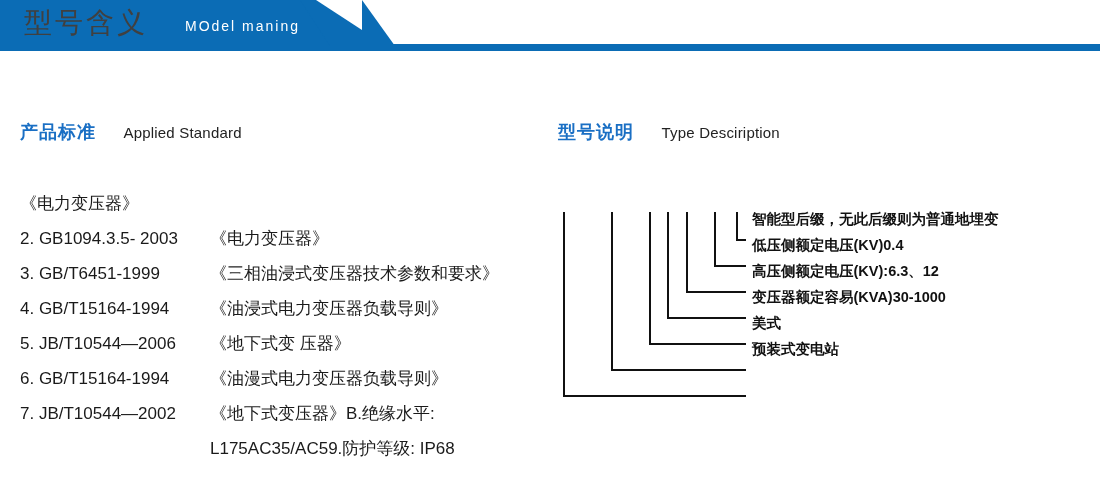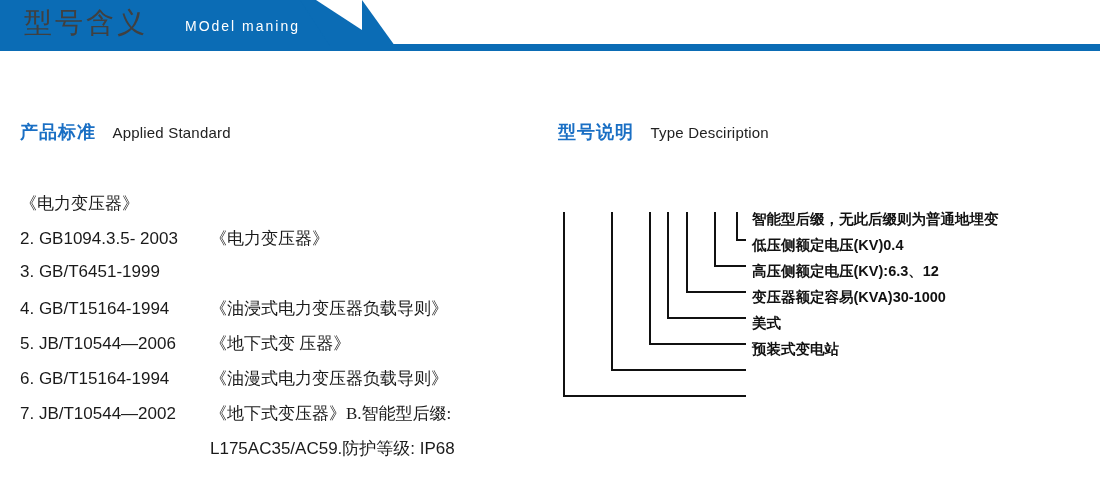--- a/index.html
+++ b/index.html
@@ -43,35 +43,35 @@
     line-height:16px;
   }
 
   
   .sec-head{position:absolute;white-space:nowrap;}
   .sec-cn{
     font-size:18px;font-weight:bold;color:#1a6fc4;
     letter-spacing:1px;
   }
   .sec-en{
-    font-size:15px;color:#222222;margin-left:12px;
+    font-size:15px;color:#222222;margin-left:23px;
     letter-spacing:0.2px;
   }
   #head-left{left:20px;top:120px;}
   #head-right{left:558px;top:120px;}
 
   
   .std-list{position:absolute;left:20px;top:192px;width:530px;}
   .std-row{
     display:flex;align-items:baseline;
     height:35px;font-size:17px;color:#1a1a1a;
     white-space:nowrap;
   }
   .std-code{width:190px;flex:0 0 190px;}
-  .std-name{flex:1 1 auto;font-family:Liberation Serif, serif;}
+  .std-name{flex:1 1 auto;}
   .std-cont{
     height:35px;font-size:17px;color:#1a1a1a;
     padding-left:190px;white-space:nowrap;
   }
 
   
   .diagram{position:absolute;left:550px;top:190px;width:540px;height:250px;}
   .code-row{
     position:absolute;left:5px;top:0;height:24px;
     display:flex;align-items:center;
@@ -120,36 +120,37 @@
 <div class="std-list" id="standards-list">
     <div class="std-row">
       <span class="std-name">《电力变压器》</span>
     </div>
     <div class="std-row">
       <span class="std-code">2. GB1094.3.5- 2003</span>
       <span class="std-name">《电力变压器》</span>
     </div>
     <div class="std-row">
       <span class="std-code">3. GB/T6451-1999</span>
+      <span class="std-name">《三相油浸式变压器技术参数和要求》</span>
     </div>
     <div class="std-row">
       <span class="std-code">4. GB/T15164-1994</span>
       <span class="std-name">《油浸式电力变压器负载导则》</span>
     </div>
     <div class="std-row">
       <span class="std-code">5. JB/T10544—2006</span>
       <span class="std-name">《地下式变 压器》</span>
     </div>
     <div class="std-row">
       <span class="std-code">6. GB/T15164-1994</span>
       <span class="std-name">《油漫式电力变压器负载导则》</span>
     </div>
     <div class="std-row">
       <span class="std-code">7. JB/T10544—2002</span>
-      <span class="std-name">《地下式变压器》B.智能型后缀:</span>
+      <span class="std-name">《地下式变压器》B.绝缘水平:</span>
     </div>
     <div class="std-cont">L175AC35/AC59.防护等级: IP68</div>
   </div>
 
 <div class="diagram">
 
 
   <svg class="leaders" viewBox="0 0 540 220">
     <g stroke="#111111" stroke-width="1.7" fill="none" shape-rendering="crispEdges">
       <path d="M187,0 L187,28 L196,28"></path>

